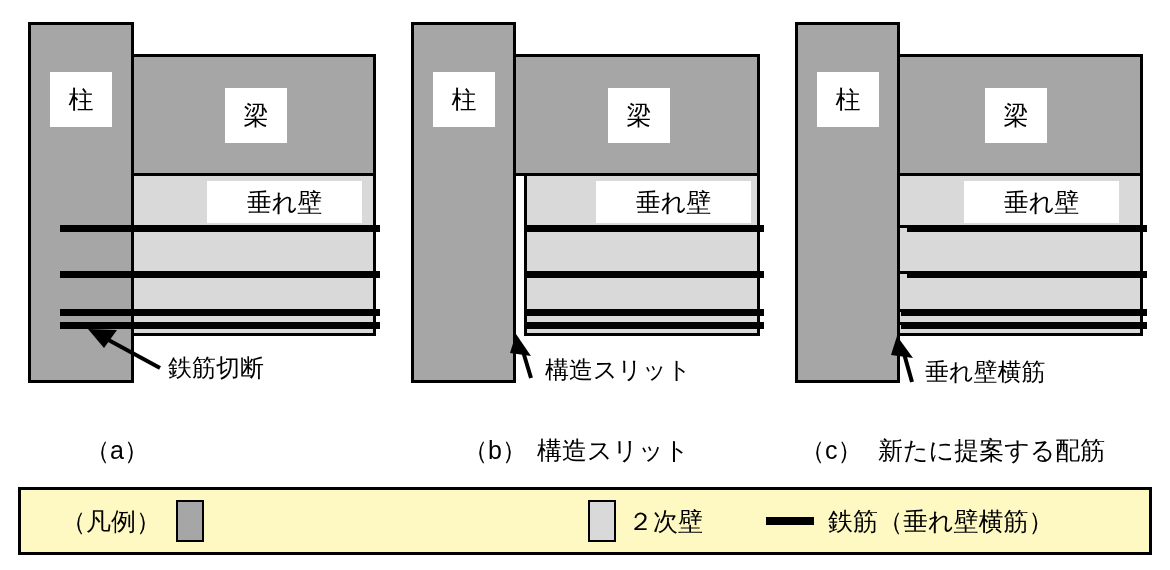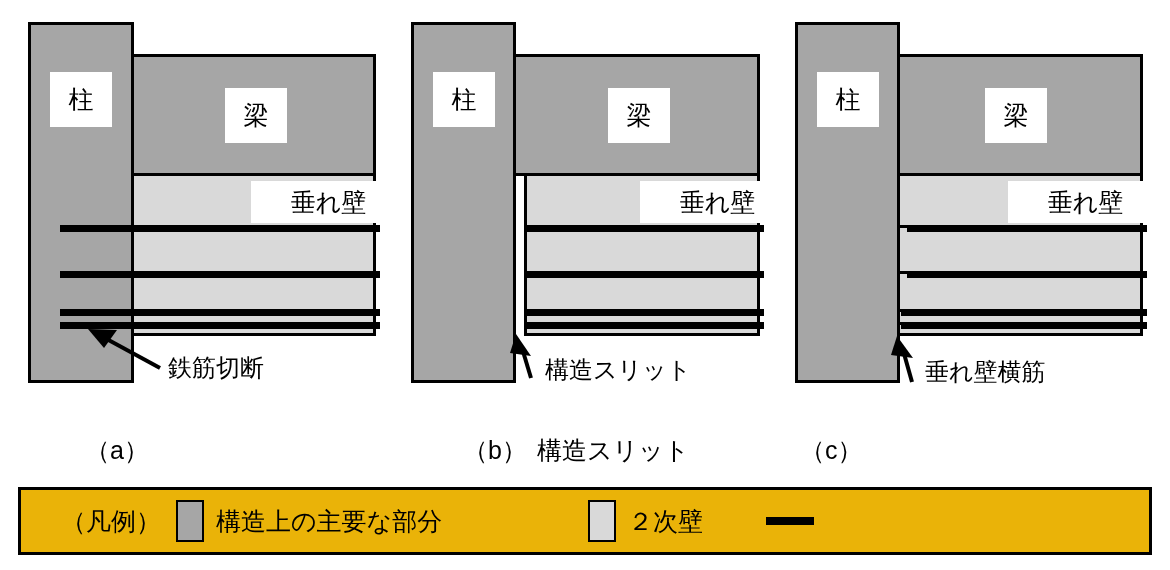--- a/index.html
+++ b/index.html
@@ -55,21 +55,20 @@
     align-items: center;
     justify-content: center;
     font-size: 25px;
     line-height: 1;
     letter-spacing: 0px;
     color: #000000;
     white-space: nowrap;
   }
   .chip.wide {
     font-size: 25px;
-    margin-left: 44px;
   }
   
   .rebar {
     position: absolute;
     background: #000000;
     height: 7px;
   }
   
   .annot {
     position: absolute;
@@ -91,21 +90,21 @@
     color: #000000;
   }
   
   #legend {
     position: absolute;
     left: 18px;
     top: 487px;
     width: 1134px;
     height: 68px;
     border: 3px solid #000000;
-    background: #eab308;
+    background: #fef9c3;
     box-sizing: border-box;
   }
   .legend-item {
     position: absolute;
     display: flex;
     align-items: center;
     height: 100%;
     top: 0;
   }
   .legend-text {
@@ -227,35 +226,36 @@
     </svg>
     <div class="annot" style="left:158px; top:360px;">垂れ壁横筋</div>
   </div>
 
   <div class="caption" style="left:85px; top:438px;">（a）</div>
 
   <div class="caption" style="left:463px; top:438px;">（b）</div>
   <div class="caption" style="left:537px; top:438px;">構造スリット</div>
 
   <div class="caption" style="left:800px; top:438px;">（c）</div>
+  <div class="caption" style="left:878px; top:438px;">新たに提案する配筋</div>
 
   <div id="legend">
 
     <div class="legend-item" style="left:40px;">
       <span class="legend-text">（凡例）</span>
     </div>
 
     <div class="legend-item" style="left:155px;">
       <span class="sw-primary"></span>
-      <span class="legend-text">構造上の主要な部分</span>
     </div>
 
     <div class="legend-item" style="left:543px;padding-left:24px;">
       <span class="sw-secondary"></span>
       <span class="legend-text">２次壁</span>
     </div>
 
     <div class="legend-item" style="left:745px;">
       <span class="sw-rebar"></span>
+      <span class="legend-text">鉄筋（垂れ壁横筋）</span>
     </div>
   </div>
 
 </div>
 
 </body></html>

